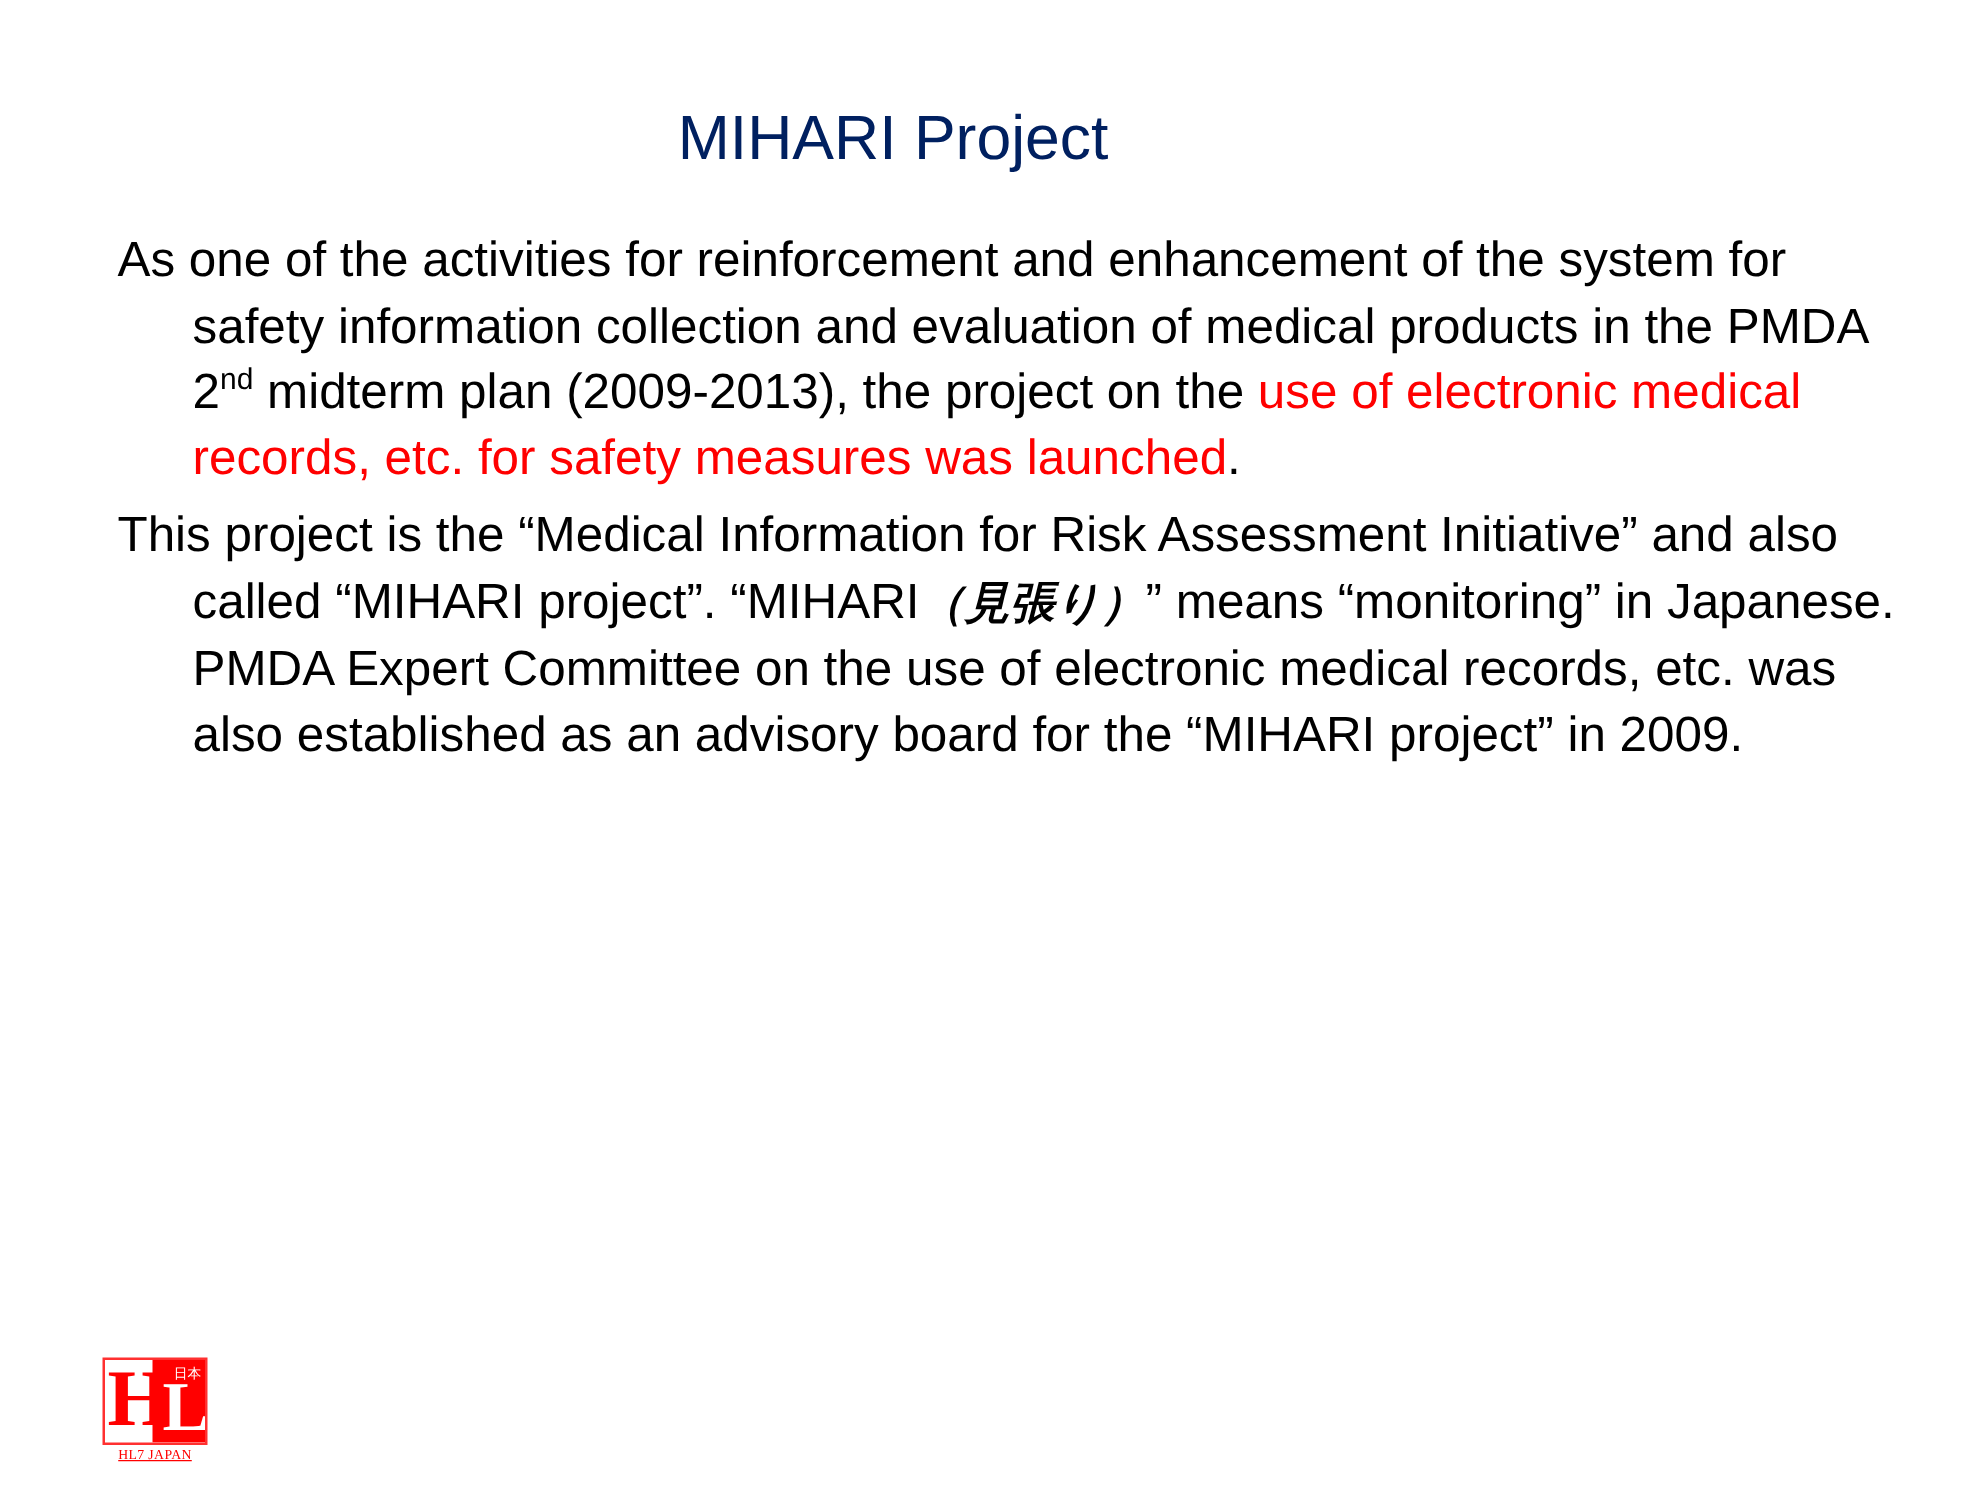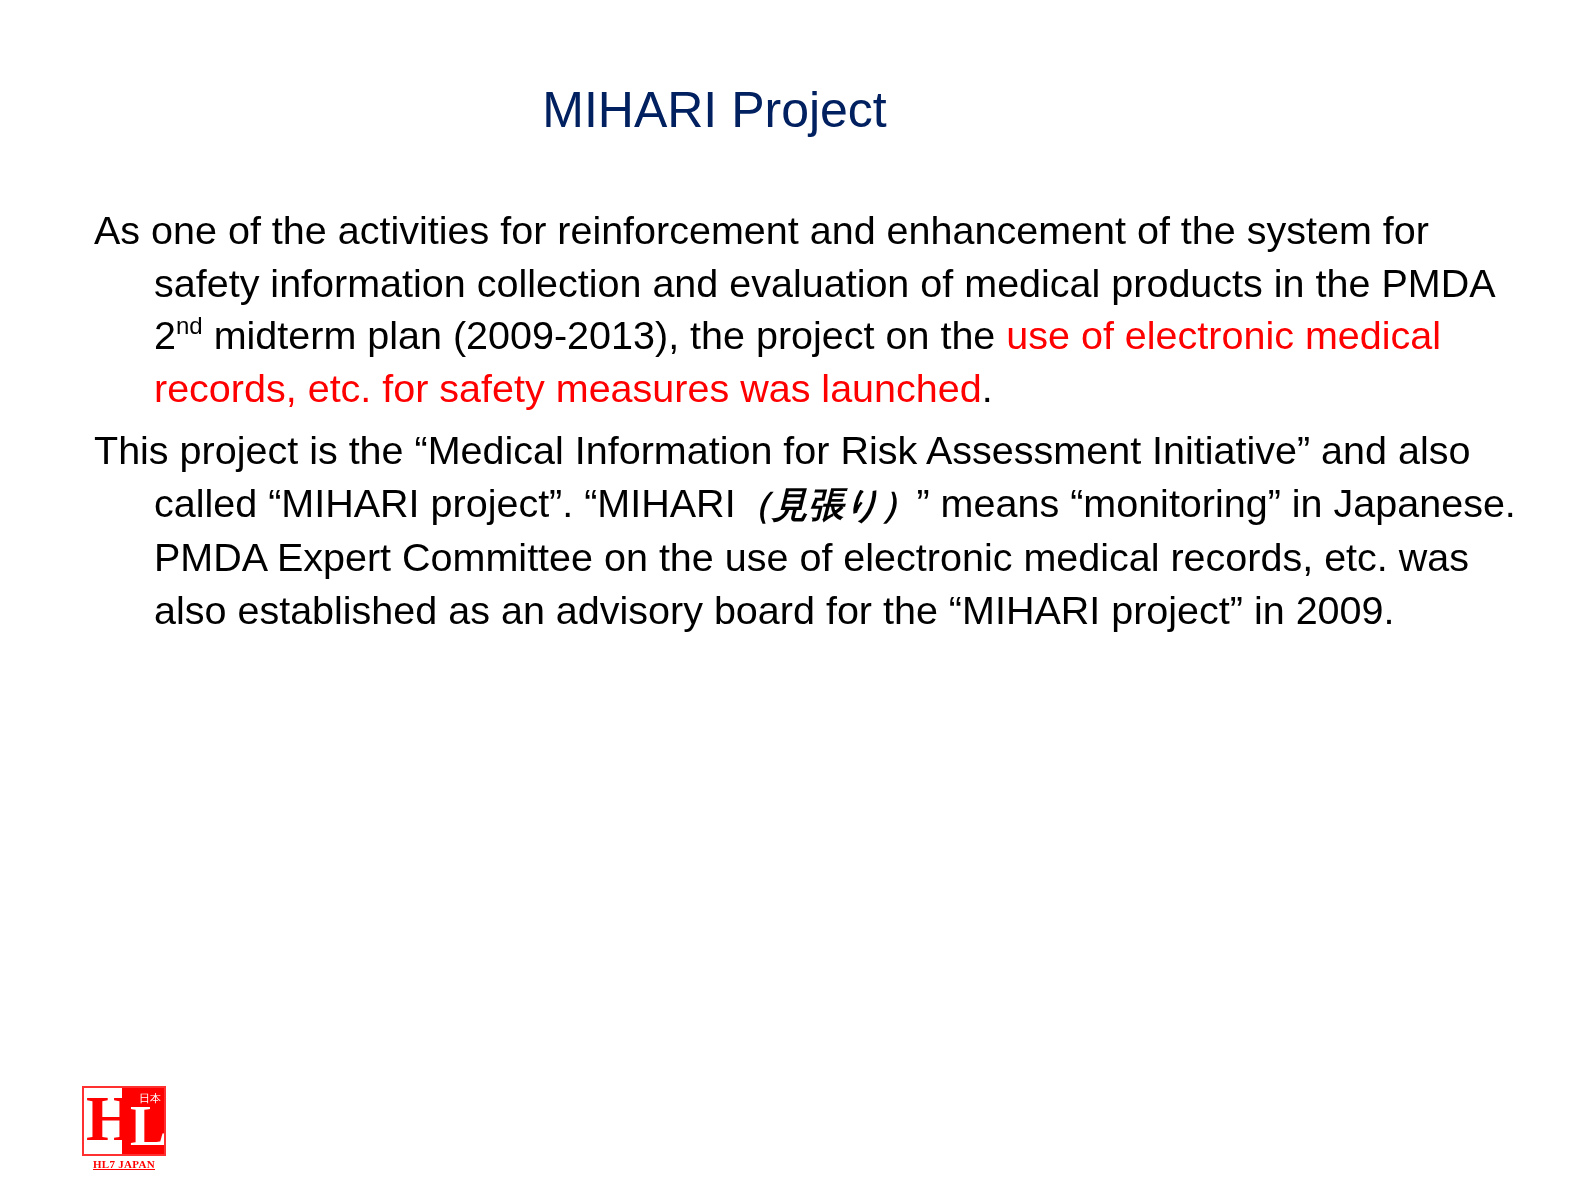--- a/index.html
+++ b/index.html
@@ -22,21 +22,21 @@
       width: 1429px;
       text-align: center;
       font-size: 50px;
       line-height: 64px;
       color: #002060;
       margin: 0;
       font-weight: normal;
     }
     .body {
       position: absolute;
-      top: 204px;
+      top: 182px;
       left: 94px;
       width: 1440px;
     }
     .para {
       font-size: 39.5px;
       line-height: 52.5px;
       padding-left: 60px;
       text-indent: -60px;
       margin: 0 0 10px 0;
     }
@@ -96,21 +96,21 @@
       line-height: 12px;
       color: #ffffff;
       font-family: "DejaVu Sans", sans-serif;
     }
     .logo-caption {
       position: absolute;
       left: 0; top: 72px;
       width: 84px;
       text-align: center;
       font-family: "Liberation Serif", serif;
-      font-weight: bold;
+      font-weight: normal;
       font-size: 11px;
       color: #ff0000;
       text-decoration: underline;
       letter-spacing: 0.3px;
     }
   </style>
 </head>
 <body>
 
 <h1 class="slide-title">MIHARI Project</h1>

